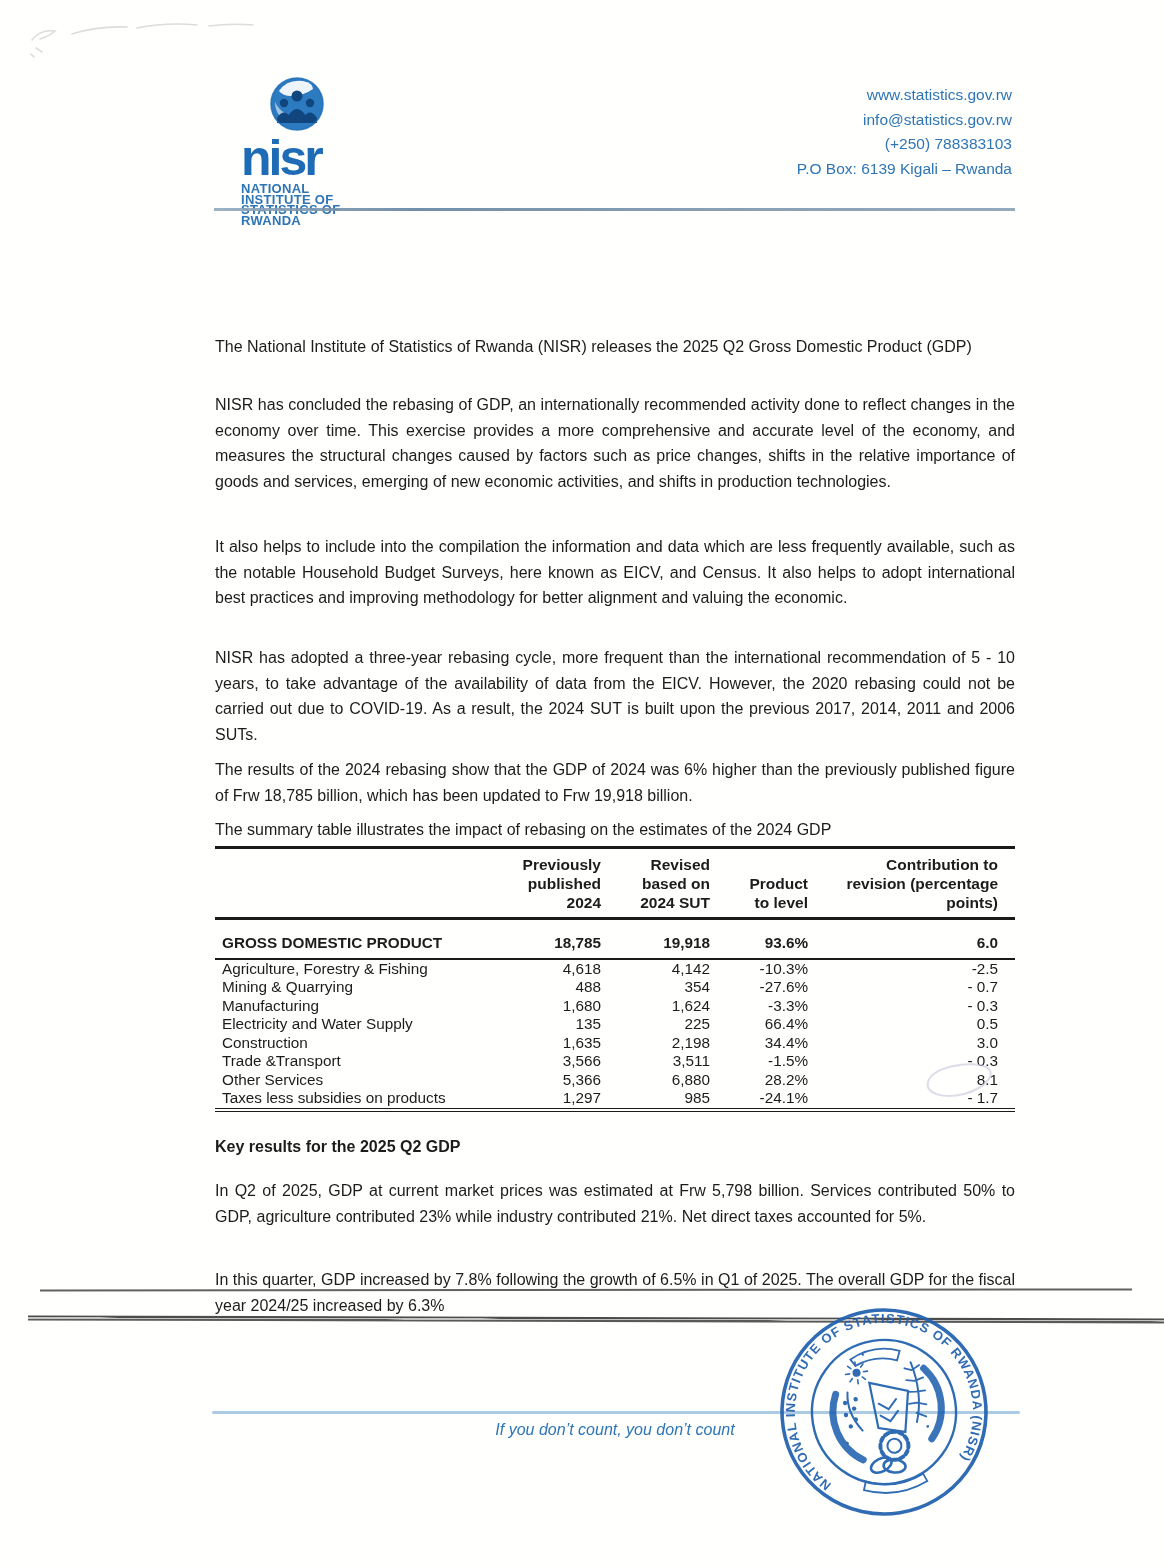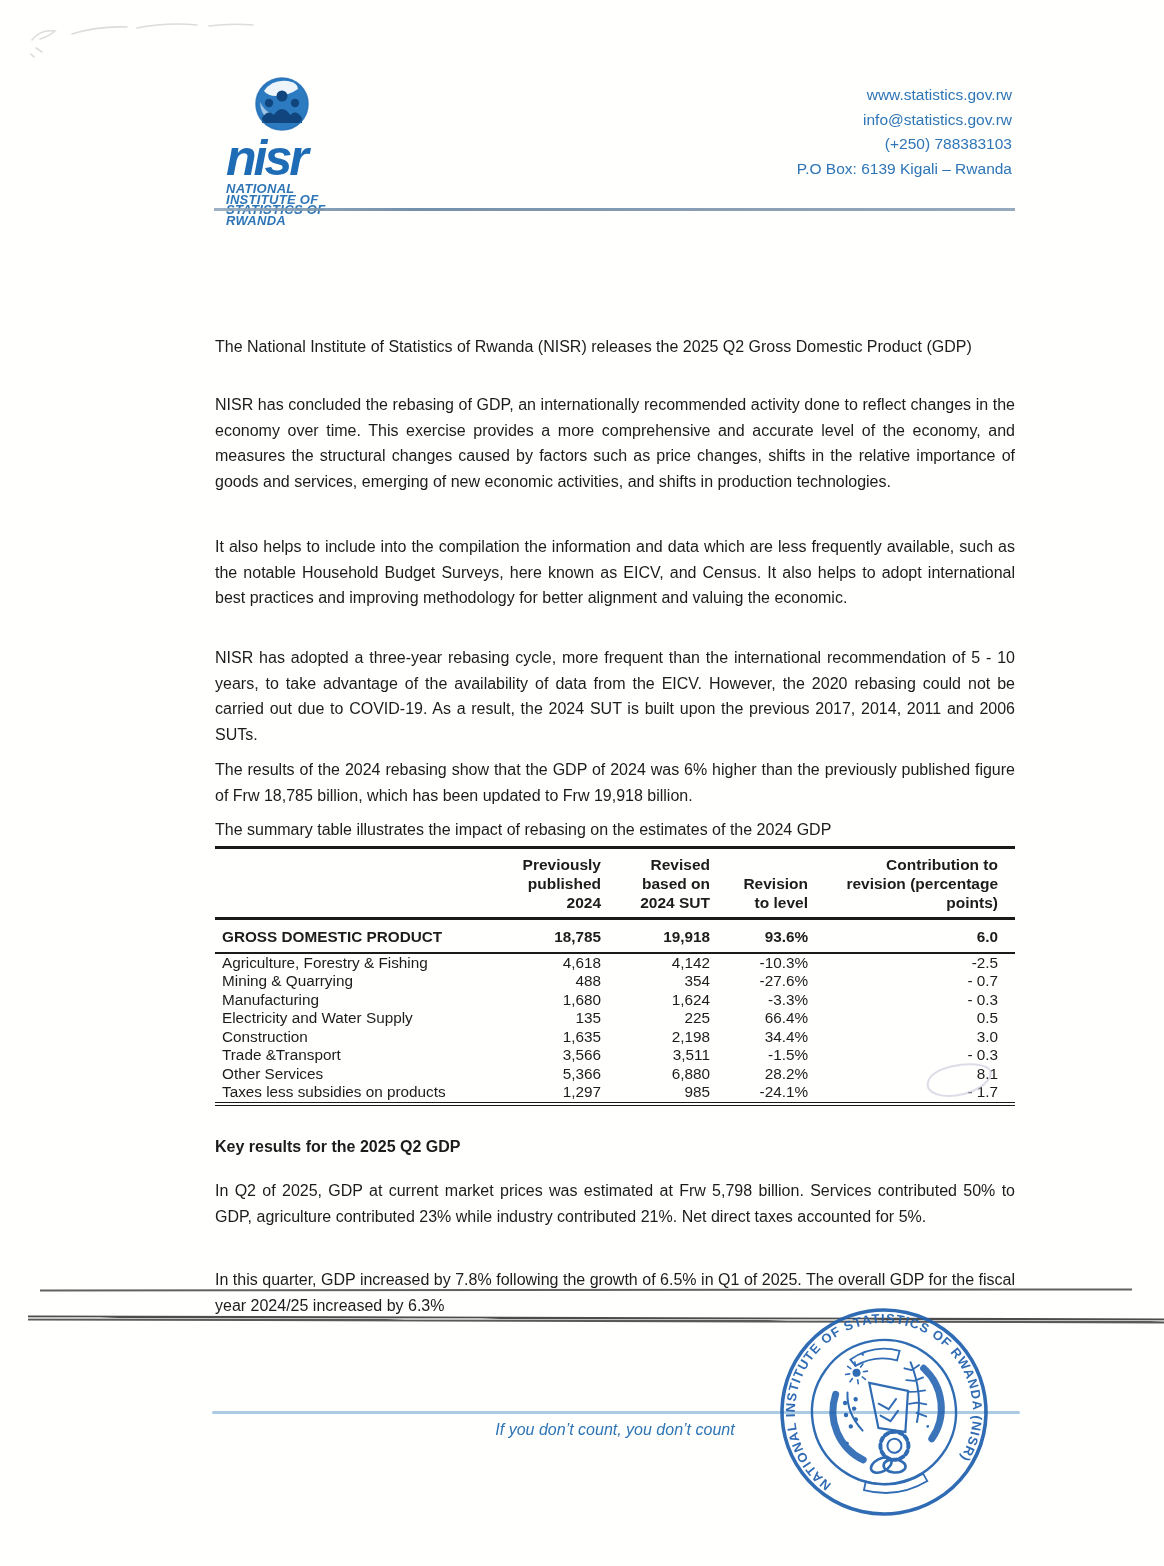--- a/index.html
+++ b/index.html
@@ -1,20 +1,20 @@
 <!DOCTYPE html>
 <html><head>
 <meta charset="utf-8">
 <style>
   html,body{margin:0;padding:0;background:#e9e9e9;}
   .page{position:relative;width:1164px;height:1566px;background:#fffffe;overflow:hidden;
         font-family:"Liberation Sans",sans-serif;color:#1c1c1c;margin:0 auto;}
   .abs{position:absolute;}
   
-  .logo-block{position:absolute;left:226px;top:76px;width:140px;font-style:italic;}
+  .logo-block{position:absolute;left:241px;top:76px;width:140px;}
   .logo-emblem{display:block;margin-left:26px;}
   .logo-wordmark{font-size:50px;font-weight:800;color:#1d6cb5;letter-spacing:-3px;line-height:44px;margin-top:2px;}
   .logo-orgname{font-size:13px;font-weight:700;color:#2e75b6;letter-spacing:.3px;line-height:10.5px;margin-top:4px;}
   .contact-block{position:absolute;right:152px;top:83px;text-align:right;color:#2e75b6;font-size:15.5px;line-height:24.5px;}
   .header-rule{position:absolute;left:214px;top:208px;width:801px;height:3px;
                background:linear-gradient(90deg,#93a9bd,#64839f 25%,#7b93ab 60%,#8aa0b6);opacity:.9;}
   .press-title{position:absolute;left:214px;top:219px;width:800px;text-align:center;
                font-size:20px;font-weight:700;color:#1b75bc;letter-spacing:.5px;}
   
   .block{position:absolute;left:215px;width:800px;}
@@ -28,21 +28,21 @@
   .k1{top:1178px}.k2{top:1267px}
   
   table.summary{border-collapse:collapse;width:800px;border-top:3px solid #1a1a1a;border-bottom:4px double #1a1a1a;}
   table.summary th{vertical-align:bottom;text-align:right;font-size:15.5px;font-weight:700;line-height:19px;padding:6px 2px 5px 0;}
   table.summary th .th-text{white-space:pre-line;}
   table.summary thead{border-bottom:3px solid #1a1a1a;}
   table.summary td{font-size:15.3px;line-height:18.5px;padding:0 2px 0 0;text-align:right;}
   table.summary td.c0{text-align:left;padding-left:7px;}
   table.summary td.c4,table.summary th.c4{padding-right:17px;}
   tr.gdp{border-bottom:2px solid #1a1a1a;font-weight:700;}
-  tr.gdp td{padding-top:8px;padding-bottom:5px;}
+  tr.gdp td{padding-top:14px;padding-bottom:5px;}
   
   .scan-line-a{position:absolute;left:40px;top:1289px;width:1092px;height:2px;background:#3a3a3a;opacity:.8;transform:rotate(-.05deg);}
   .scan-line-b{position:absolute;left:28px;top:1317px;width:1136px;height:5px;opacity:.85;transform:rotate(.15deg);
                background:linear-gradient(#2c2c2c 0 35%,#b9b9b9 36% 60%,#3c3c3c 61% 100%);}
   .pencil-mark{position:absolute;opacity:.7;}
   
   .footer-rule{position:absolute;left:212px;top:1411px;width:808px;height:2.5px;background:#a6c7e2;border-radius:2px;opacity:.95;}
   .tagline{position:absolute;left:215px;top:1421px;width:800px;text-align:center;font-style:italic;
            color:#2e75b6;font-size:16px;}
   .stamp-wrap{position:absolute;left:777px;top:1305px;width:214px;height:214px;transform:rotate(-9deg);opacity:.93;}
@@ -109,21 +109,21 @@
       </colgroup>
       <thead>
         <tr>
           <th class="c0"><span class="th-text"></span></th>
           <th class="c1"><span class="th-text">Previously
 published
 2024</span></th>
           <th class="c2"><span class="th-text">Revised
 based on
 2024 SUT</span></th>
-          <th class="c3"><span class="th-text">Revision
+          <th class="c3"><span class="th-text">Product
 to level</span></th>
           <th class="c4"><span class="th-text">Contribution to
 revision (percentage
 points)</span></th>
         </tr>
       </thead>
       <tbody>
         <tr class="gdp">
           <td class="c0">GROSS DOMESTIC PRODUCT</td>
           <td class="c1">18,785</td>

